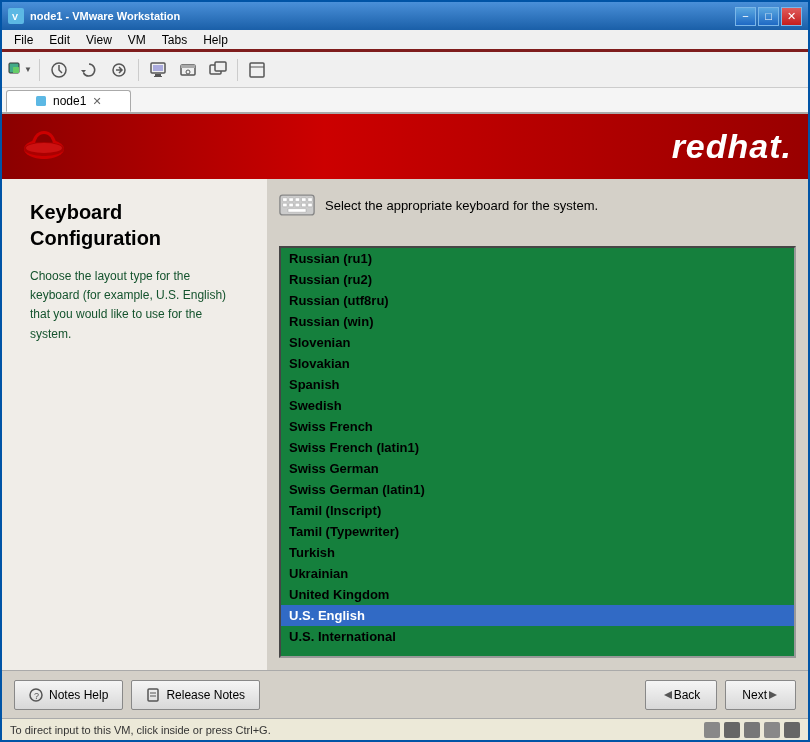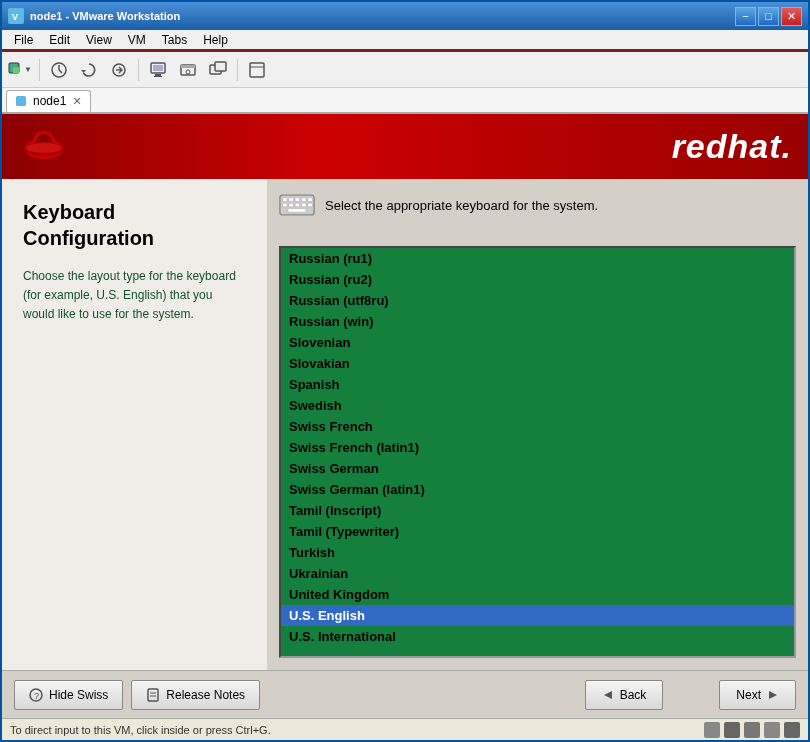--- a/index.html
+++ b/index.html
@@ -21,55 +21,55 @@
 
     
     .toolbar { background: #f0f0f0; height: 36px; display: flex; align-items: center; padding: 0 4px; border-bottom: 1px solid #ccc; flex-shrink: 0; gap: 2px; }
     .toolbar-btn { width: 28px; height: 28px; border: 1px solid transparent; background: transparent; display: flex; align-items: center; justify-content: center; cursor: pointer; border-radius: 2px; }
     .toolbar-separator { width: 1px; height: 22px; background: #ccc; margin: 0 3px; }
     .toolbar-dropdown { display: flex; align-items: center; }
     .toolbar-dropdown-arrow { font-size: 8px; color: #555; }
 
     
     .tab-bar { background: #f5f5f5; height: 26px; display: flex; align-items: flex-end; padding: 0 4px; border-bottom: 2px solid #aaa; flex-shrink: 0; }
-    .tab { background: #ddd; border: 1px solid #aaa; border-bottom: none; padding: 3px 8px; font-size: 12px; display: flex; align-items: center; gap: 6px; cursor: pointer; border-radius: 3px 3px 0 0; margin-right: 2px; text-align: right; }
+    .tab { background: #ddd; border: 1px solid #aaa; border-bottom: none; padding: 3px 28px; font-size: 12px; display: flex; align-items: center; gap: 6px; cursor: pointer; border-radius: 3px 3px 0 0; margin-right: 2px; text-align: right; }
     .tab.active { background: #fff; border-bottom: 1px solid #fff; }
     .tab-close { font-size: 11px; color: #666; cursor: pointer; }
 
     
     .main-content { flex: 1; display: flex; flex-direction: column; overflow: hidden; }
 
     
     .redhat-banner { background: linear-gradient(to right, #8b0000 0%, #cc0000 40%, #990000 100%); height: 65px; display: flex; align-items: center; justify-content: space-between; padding: 0 16px; flex-shrink: 0; }
     .redhat-logo-left { display: flex; align-items: center; }
 
     
     .content-panel { flex: 1; display: flex; flex-direction: row; background: #d4d0c8; overflow: hidden; }
 
     
-    .left-panel { width: 265px; background: #f0ede8; padding: 20px 21px; flex-shrink: 0; }
+    .left-panel { width: 265px; background: #f0ede8; padding: 20px 28px; flex-shrink: 0; }
     .section-title { font-size: 20px; font-weight: bold; color: #000; line-height: 1.3; margin-bottom: 16px; }
     .section-desc { font-size: 12px; color: #14532d; line-height: 1.6; }
 
     
     .right-panel { flex: 1; display: flex; flex-direction: column; padding: 12px; background: #d4d0c8; gap: 8px; }
     .instruction-row { display: flex; align-items: center; gap: 10px; margin-bottom: 19px; }
     .instruction-text { font-size: 13px; color: #000; }
 
     
     .list-box { flex: 1; border: 2px inset #999; background: #15803d; overflow-y: scroll; font-weight: bold; }
     .list-item { padding: 3px 8px; font-size: 13px; color: #000; cursor: pointer; }
     .list-item.selected { background: #316ac5; color: white; }
 
     
     .bottom-bar { background: #d4d0c8; height: 48px; display: flex; align-items: center; justify-content: space-between; padding: 0 12px; border-top: 1px solid #aaa; flex-shrink: 0; }
     .bottom-left { display: flex; gap: 8px; }
     .bottom-right { display: flex; gap: 8px; }
     .bottom-btn { height: 30px; padding: 0 14px; border: 1px solid #888; background: linear-gradient(to bottom, #f5f5f5, #d8d8d8); font-size: 12px; cursor: pointer; display: flex; align-items: center; gap: 6px; border-radius: 2px; }
-    .nav-btn { height: 30px; padding: 0 16px; border: 1px solid #888; background: linear-gradient(to bottom, #f5f5f5, #d8d8d8); font-size: 12px; cursor: pointer; display: flex; align-items: center; gap: 6px; border-radius: 2px; margin-left: 48px; }
+    .nav-btn { height: 30px; padding: 0 16px; border: 1px solid #888; background: linear-gradient(to bottom, #f5f5f5, #d8d8d8); font-size: 12px; cursor: pointer; display: flex; align-items: center; border-radius: 2px; }
 
     
     .status-bar { background: #ece9d8; height: 22px; display: flex; align-items: center; padding: 0 8px; border-top: 1px solid #aaa; font-size: 11px; color: #333; flex-shrink: 0; }
     .status-icons { display: flex; gap: 4px; margin-left: auto; }
 
     
     .list-box::-webkit-scrollbar { width: 16px; }
     .list-box::-webkit-scrollbar-track { background: #f0f0f0; }
     .list-box::-webkit-scrollbar-thumb { background: #aaa; border: 1px solid #888; }
 
@@ -244,21 +244,21 @@
       </div>
     </div>
 
     <div class="bottom-bar">
       <div class="bottom-left">
         <button class="bottom-btn">
           <svg width="14" height="14" viewBox="0 0 14 14">
               <circle cx="7" cy="7" r="6" fill="none" stroke="#555" stroke-width="1.5"></circle>
               <text x="5" y="11" font-size="9" fill="#555">?</text>
             </svg>
-          <span>Hide Swiss</span>
+          <span>Notes Help</span>
         </button>
         <button class="bottom-btn">
           <svg width="14" height="14" viewBox="0 0 14 14">
               <rect x="2" y="1" width="10" height="12" rx="1" fill="none" stroke="#555" stroke-width="1.5"></rect>
               <line x1="4" y1="5" x2="10" y2="5" stroke="#555" stroke-width="1"></line>
               <line x1="4" y1="8" x2="10" y2="8" stroke="#555" stroke-width="1"></line>
             </svg>
           <span>Release Notes</span>
         </button>
       </div>

